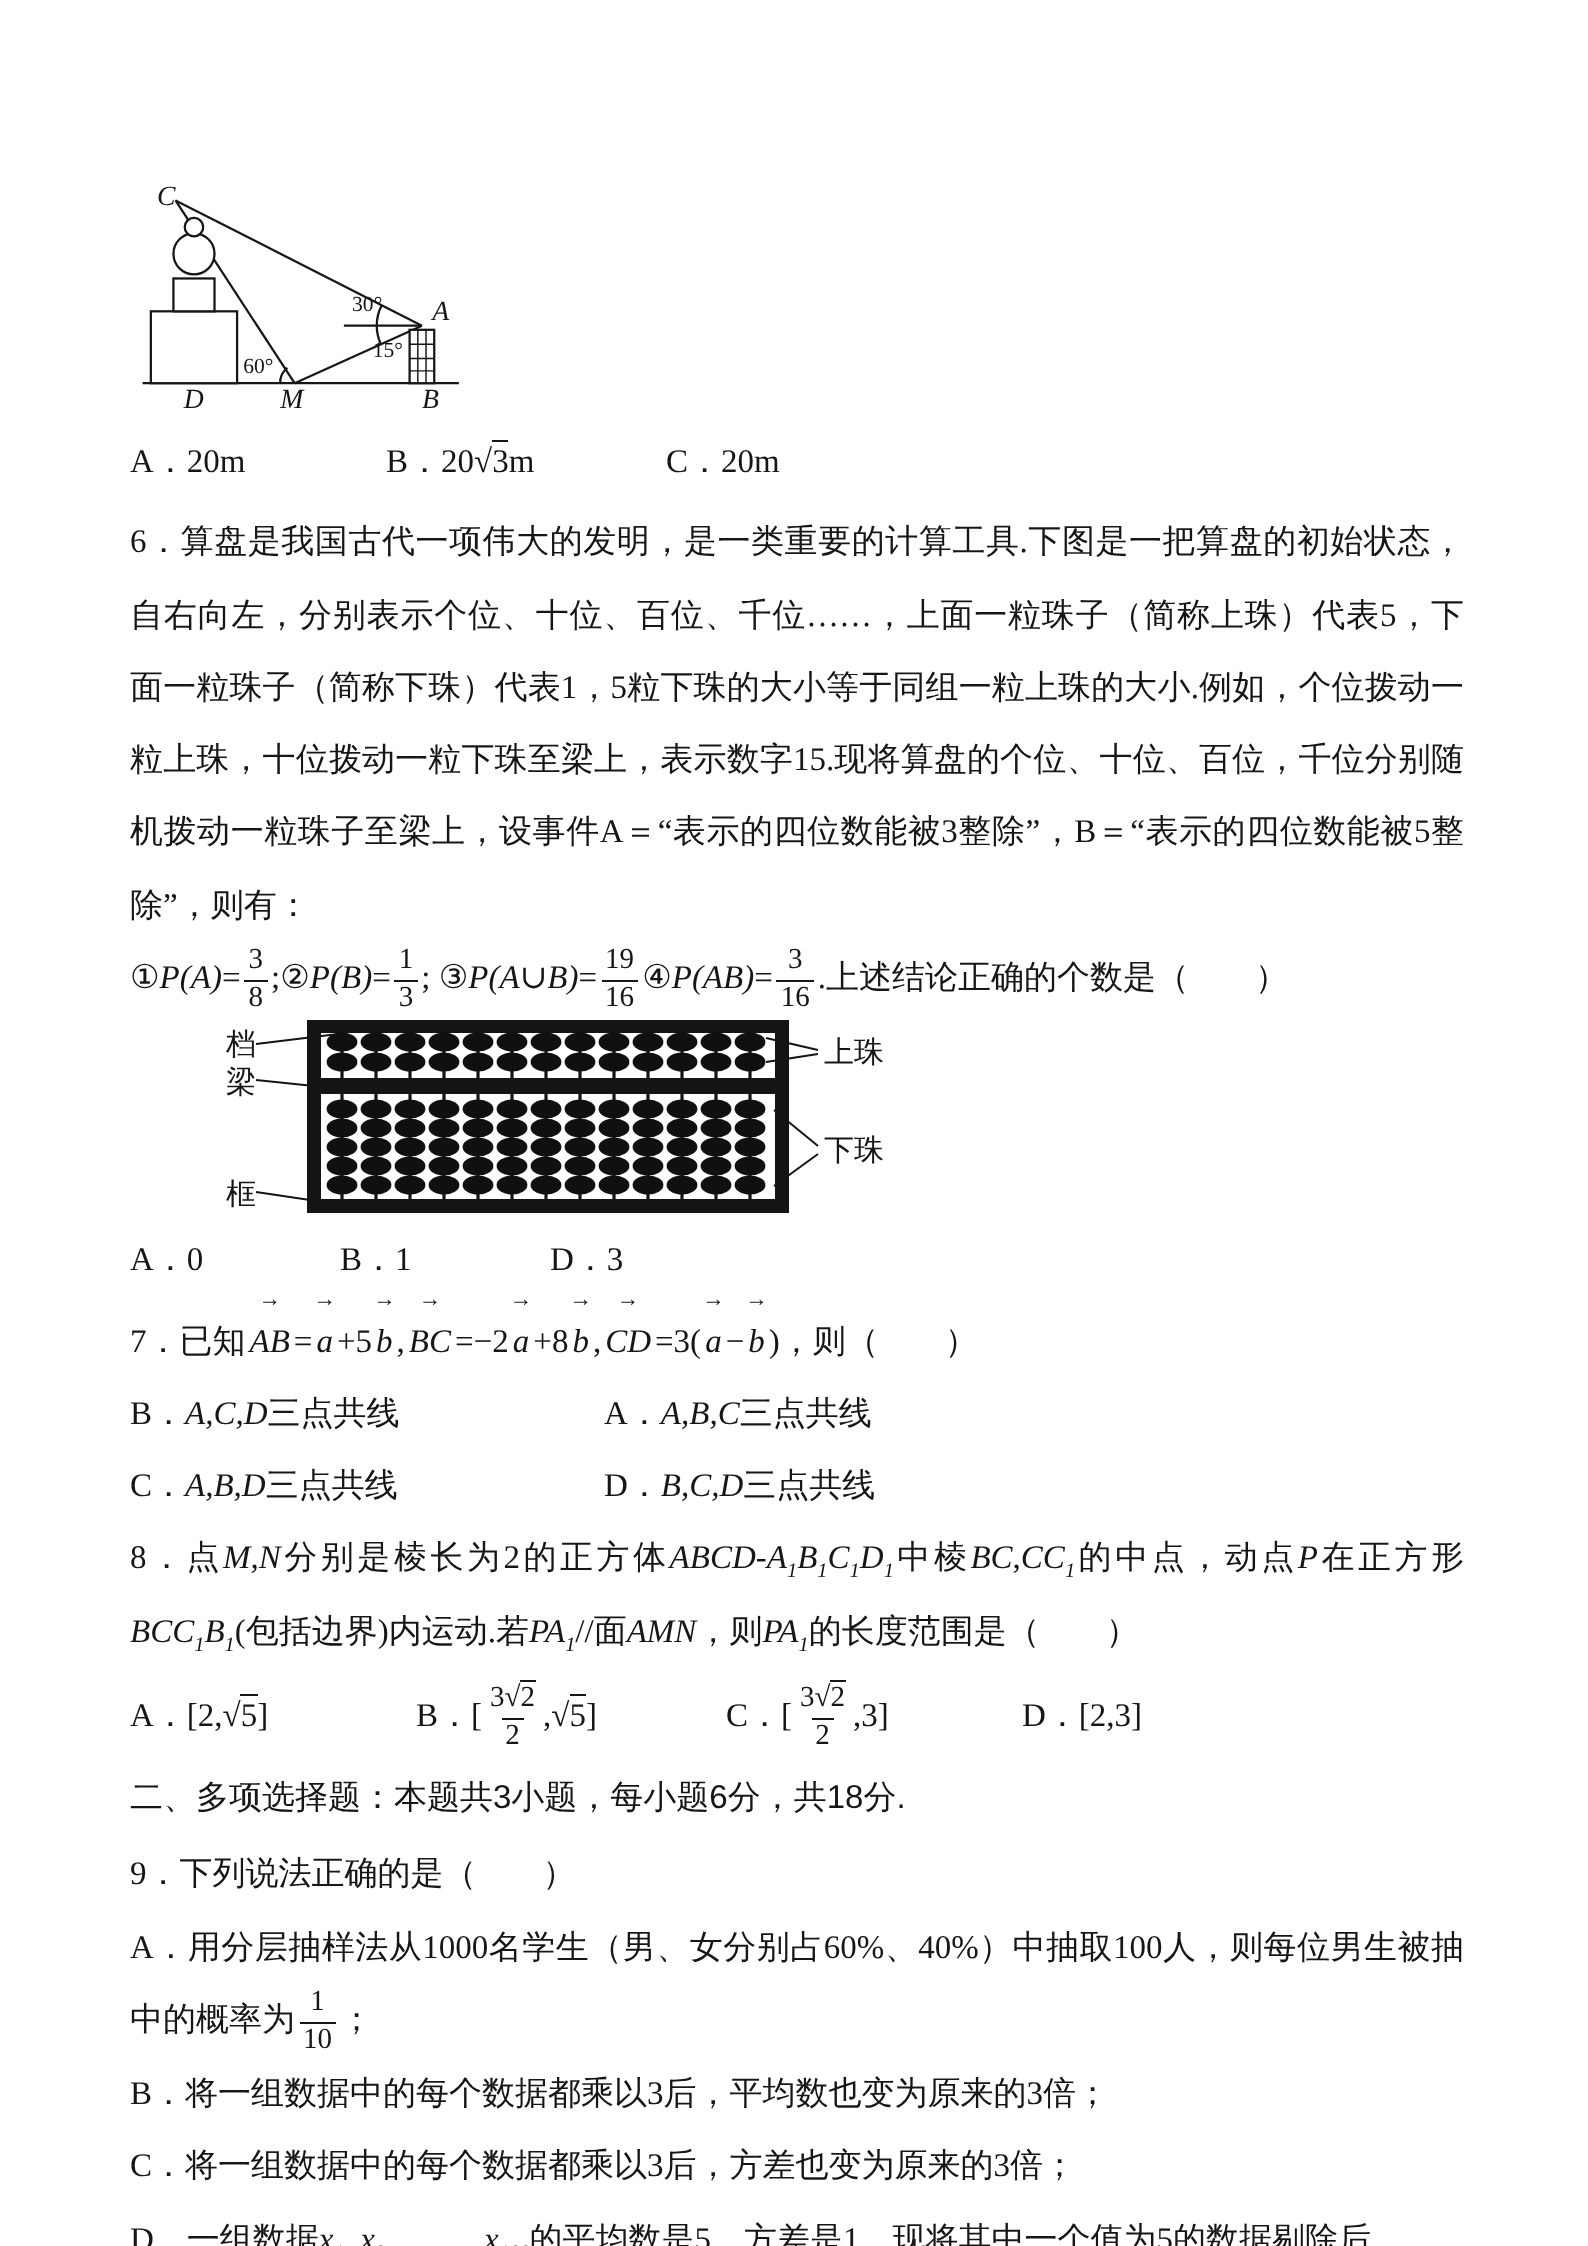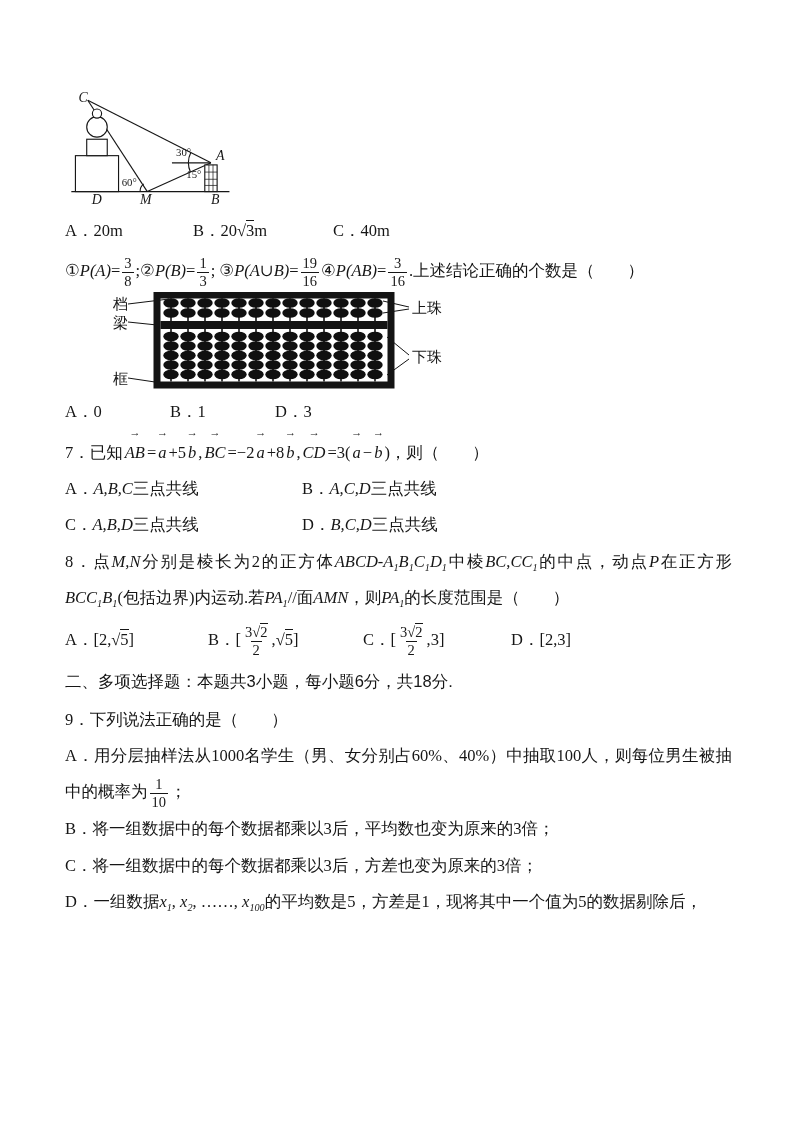--- a/index.html
+++ b/index.html
@@ -82,23 +82,24 @@
     <text class="pt" x="147" y="66">A</text>
     <text class="pt" x="142" y="109">B</text>
     <text class="ang" x="55" y="92">60°</text>
     <text class="ang" x="108" y="62">30°</text>
     <text class="ang" x="118" y="84">15°</text>
   </svg>
 
   <div class="row q5-row">
     <span class="opt"><span>A．20m</span></span>
     <span class="opt"><span>B．20</span><span class="root"><span>√</span><span class="rv">3</span></span><span>m</span></span>
-    <span class="opt"><span>C．40m</span></span>
-  </div>
-
+    <span class="opt"><span>C．20m</span></span>
+  </div>
+
+  <p class="para">6．算盘是我国古代一项伟大的发明，是一类重要的计算工具.下图是一把算盘的初始状态，自右向左，分别表示个位、十位、百位、千位……，上面一粒珠子（简称上珠）代表5，下面一粒珠子（简称下珠）代表1，5粒下珠的大小等于同组一粒上珠的大小.例如，个位拨动一粒上珠，十位拨动一粒下珠至梁上，表示数字15.现将算盘的个位、十位、百位，千位分别随机拨动一粒珠子至梁上，设事件A＝“表示的四位数能被3整除”，B＝“表示的四位数能被5整除”，则有：</p>
   <div class="mathline"><span>①</span><span class="it">P(A)</span><span>=</span><span class="frac">
         <span class="num"><span>3</span></span>
         <span class="den"><span>8</span></span>
       </span><span>;②</span><span class="it">P(B)</span><span>=</span><span class="frac">
         <span class="num"><span>1</span></span>
         <span class="den"><span>3</span></span>
       </span><span>; ③</span><span class="it">P(A∪B)</span><span>=</span><span class="frac">
         <span class="num"><span>19</span></span>
         <span class="den"><span>16</span></span>
       </span><span>④</span><span class="it">P(AB)</span><span>=</span><span class="frac">
@@ -234,22 +235,22 @@
   </svg>
 
   <div class="row q6c-row">
     <span class="opt"><span>A．0</span></span>
     <span class="opt"><span>B．1</span></span>
     <span class="opt"><span>D．3</span></span>
   </div>
 
   <div class="mathline"><span>7．已知</span><span class="vec">AB</span><span>=</span><span class="vec">a</span><span>+5</span><span class="vec">b</span><span>,</span><span class="vec">BC</span><span>=−2</span><span class="vec">a</span><span>+8</span><span class="vec">b</span><span>,</span><span class="vec">CD</span><span>=3(</span><span class="vec">a</span><span>−</span><span class="vec">b</span><span>)，则（　　）</span></div>
   <div class="q7-grid">
+    <span class="opt"><span>B．</span><span class="it">A,C,D</span><span>三点共线</span></span>
     <span class="opt"><span>A．</span><span class="it">A,B,C</span><span>三点共线</span></span>
-    <span class="opt"><span>B．</span><span class="it">A,C,D</span><span>三点共线</span></span>
     <span class="opt"><span>C．</span><span class="it">A,B,D</span><span>三点共线</span></span>
     <span class="opt"><span>D．</span><span class="it">B,C,D</span><span>三点共线</span></span>
   </div>
 
   <div class="para"><span>8．点</span><span class="it">M,N</span><span>分别是棱长为2的正方体</span><span class="it">ABCD-</span><span class="msub">A<sub>1</sub></span><span class="msub">B<sub>1</sub></span><span class="msub">C<sub>1</sub></span><span class="msub">D<sub>1</sub></span><span>中棱</span><span class="it">BC</span><span>,</span><span class="msub">CC<sub>1</sub></span><span>的中点，动点</span><span class="it">P</span><span>在正方形</span><span class="msub">BCC<sub>1</sub></span><span class="msub">B<sub>1</sub></span><span>(包括边界)内运动.若</span><span class="msub">PA<sub>1</sub></span><span>//面</span><span class="it">AMN</span><span>，则</span><span class="msub">PA<sub>1</sub></span><span>的长度范围是（　　）</span></div>
   <div class="row q8-row">
     <span class="opt"><span>A．[2,</span><span class="root"><span>√</span><span class="rv">5</span></span><span>]</span></span>
     <span class="opt"><span>B．[</span><span class="frac">
           <span class="num"><span>3</span><span class="root"><span>√</span><span class="rv">2</span></span></span>
           <span class="den"><span>2</span></span>

